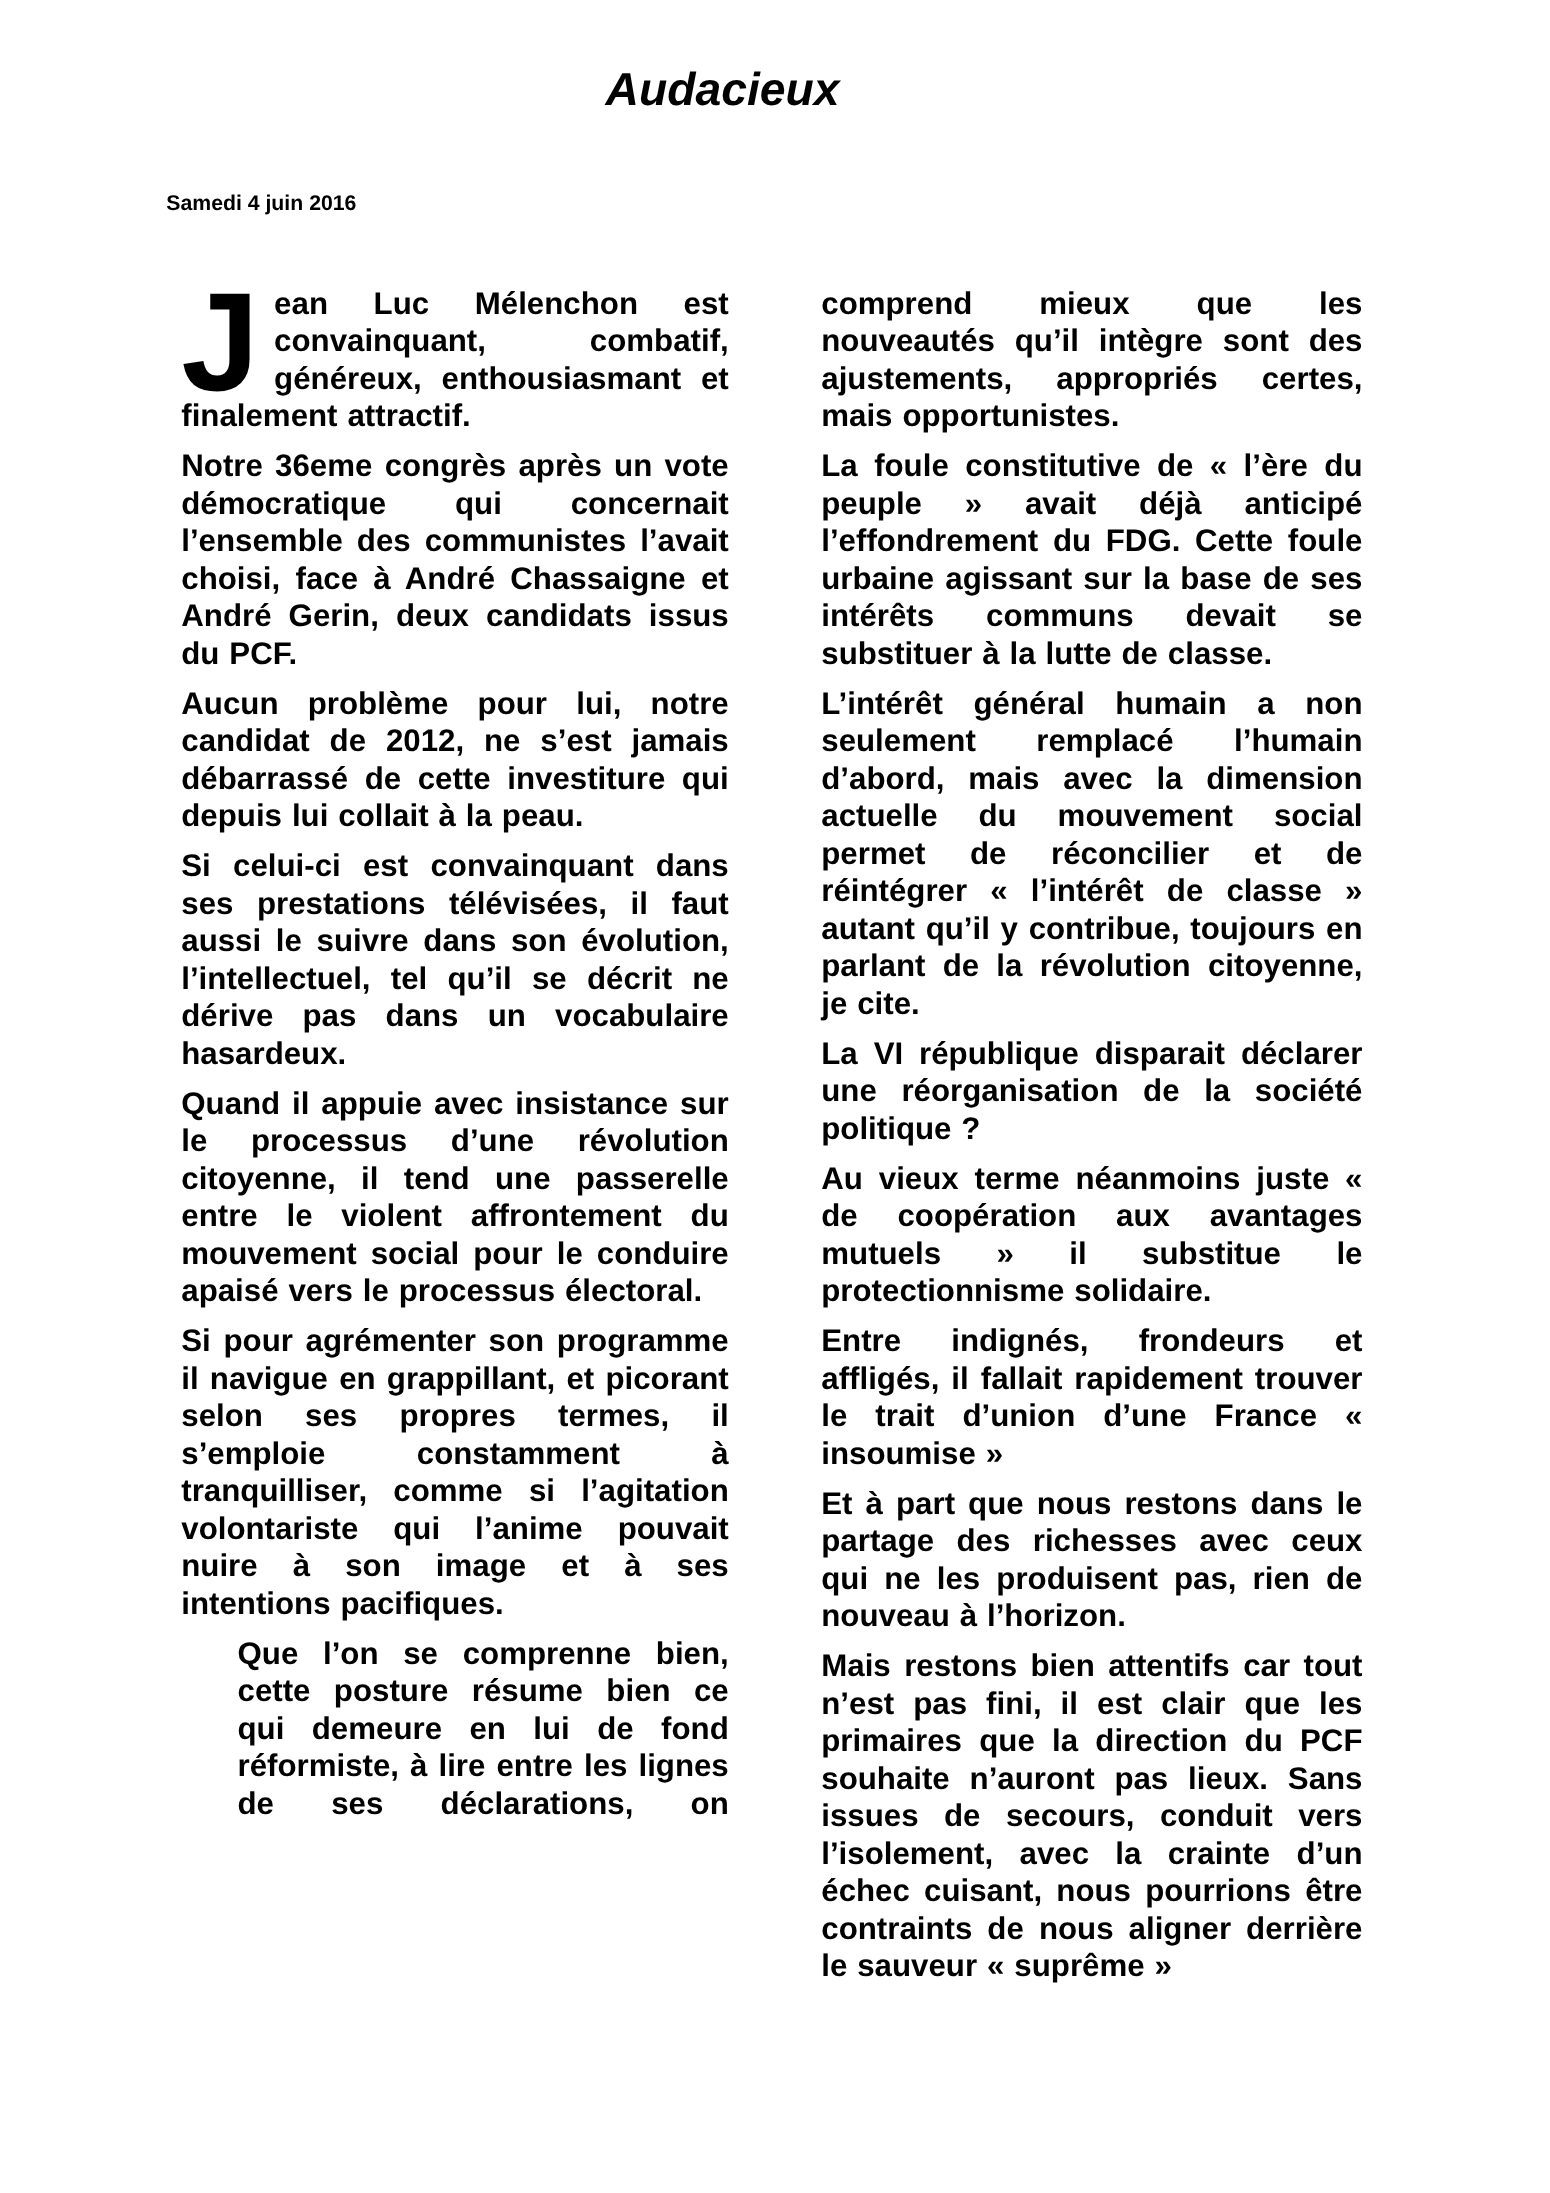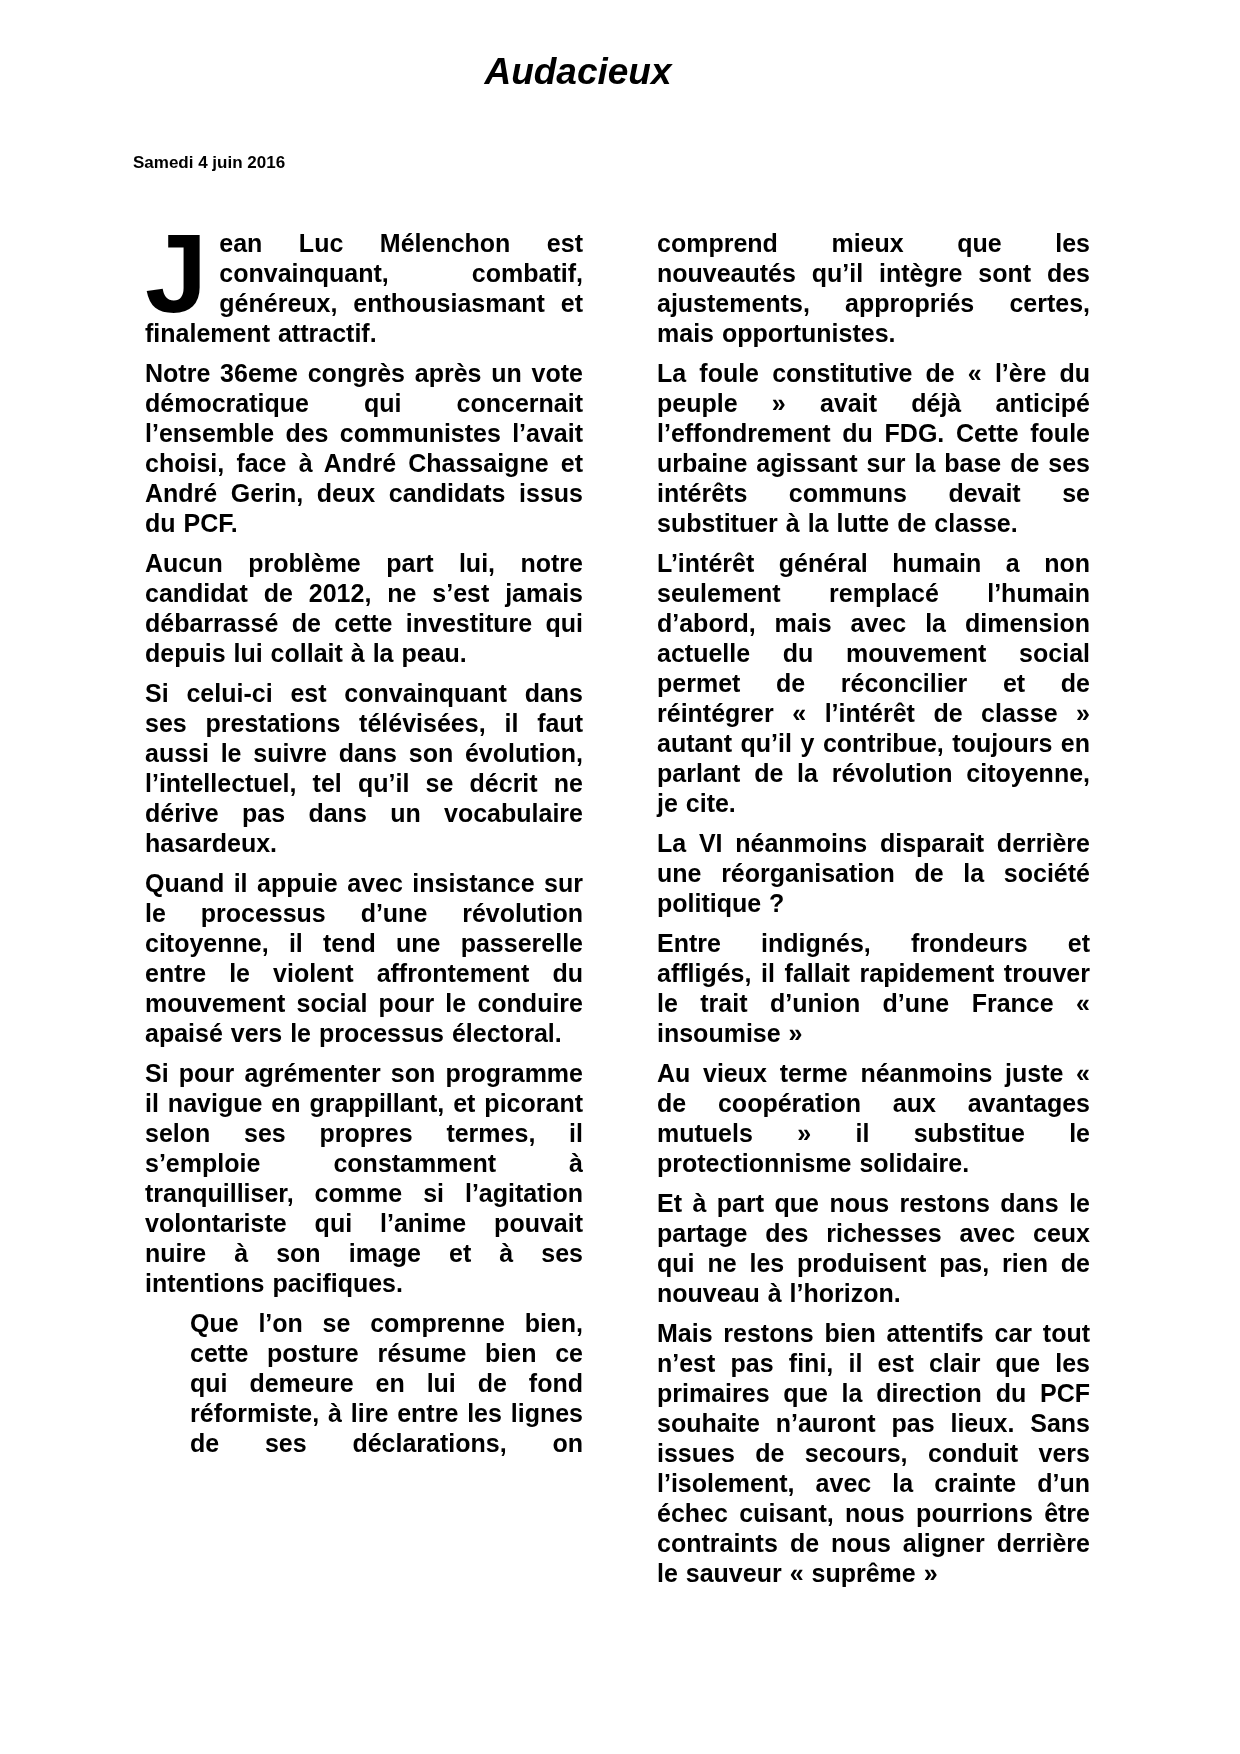--- a/index.html
+++ b/index.html
@@ -75,29 +75,29 @@
 <body>
 
 <h1 class="doc-title">Audacieux</h1>
 
 <p class="doc-date">Samedi 4 juin 2016</p>
 
 <div class="columns">
   <div class="col left">
     <p><span class="dropcap">J</span><span>ean Luc Mélenchon est convainquant, combatif, généreux, enthousiasmant et finalement attractif.</span></p>
     <p>Notre 36eme congrès  après un vote démocratique qui concernait l’ensemble des communistes  l’avait choisi, face à André Chassaigne et André Gerin, deux candidats issus du PCF.</p>
-    <p>Aucun problème part lui, notre candidat de 2012, ne s’est jamais débarrassé de cette investiture qui depuis lui collait à la peau.</p>
+    <p>Aucun problème pour lui, notre candidat de 2012, ne s’est jamais débarrassé de cette investiture qui depuis lui collait à la peau.</p>
     <p>Si celui-ci est convainquant dans ses prestations télévisées, il faut aussi le suivre dans son évolution, l’intellectuel, tel qu’il se décrit ne dérive pas dans un vocabulaire hasardeux.</p>
     <p>Quand il appuie avec insistance sur le processus d’une révolution citoyenne, il tend une passerelle entre le violent affrontement du mouvement social pour le conduire apaisé vers le processus électoral.</p>
     <p>Si pour agrémenter son programme il navigue en grappillant, et picorant selon ses propres termes, il s’emploie constamment à tranquilliser, comme si l’agitation volontariste qui l’anime pouvait nuire à son image et à ses intentions pacifiques.</p>
     <p class="continued">Que l’on se comprenne bien, cette posture résume bien ce qui demeure en lui de fond réformiste, à lire entre les lignes de ses déclarations, on</p>
   </div>
   <div class="col right">
     <p>comprend mieux que les nouveautés qu’il intègre sont des ajustements, appropriés certes, mais opportunistes.</p>
     <p>La foule constitutive de « l’ère du peuple »  avait déjà anticipé l’effondrement du FDG. Cette foule urbaine agissant sur la base de ses intérêts communs devait se substituer à la lutte de classe.</p>
     <p>L’intérêt général humain a non seulement remplacé l’humain d’abord, mais avec la dimension actuelle du mouvement social permet de réconcilier et de réintégrer « l’intérêt de classe » autant qu’il y contribue, toujours en parlant de la révolution citoyenne, je cite.</p>
-    <p>La VI néanmoins disparait derrière une réorganisation de la société politique ?</p>
+    <p>La VI république disparait déclarer une réorganisation de la société politique ?</p>
+    <p>Au vieux terme néanmoins juste  « de coopération aux avantages mutuels » il substitue le protectionnisme solidaire.</p>
     <p>Entre indignés, frondeurs et affligés, il fallait rapidement trouver le trait d’union d’une France « insoumise »</p>
-    <p>Au vieux terme néanmoins juste  « de coopération aux avantages mutuels » il substitue le protectionnisme solidaire.</p>
     <p>Et à part que nous restons dans le partage des richesses avec ceux qui ne les produisent pas, rien de nouveau à l’horizon.</p>
     <p>Mais restons bien attentifs car tout n’est pas fini, il est clair que les primaires que la direction du PCF souhaite n’auront pas lieux. Sans issues de secours, conduit vers l’isolement, avec la crainte d’un échec cuisant, nous pourrions être contraints de nous aligner derrière le sauveur « suprême »</p>
   </div>
 </div>
 
 </body></html>

